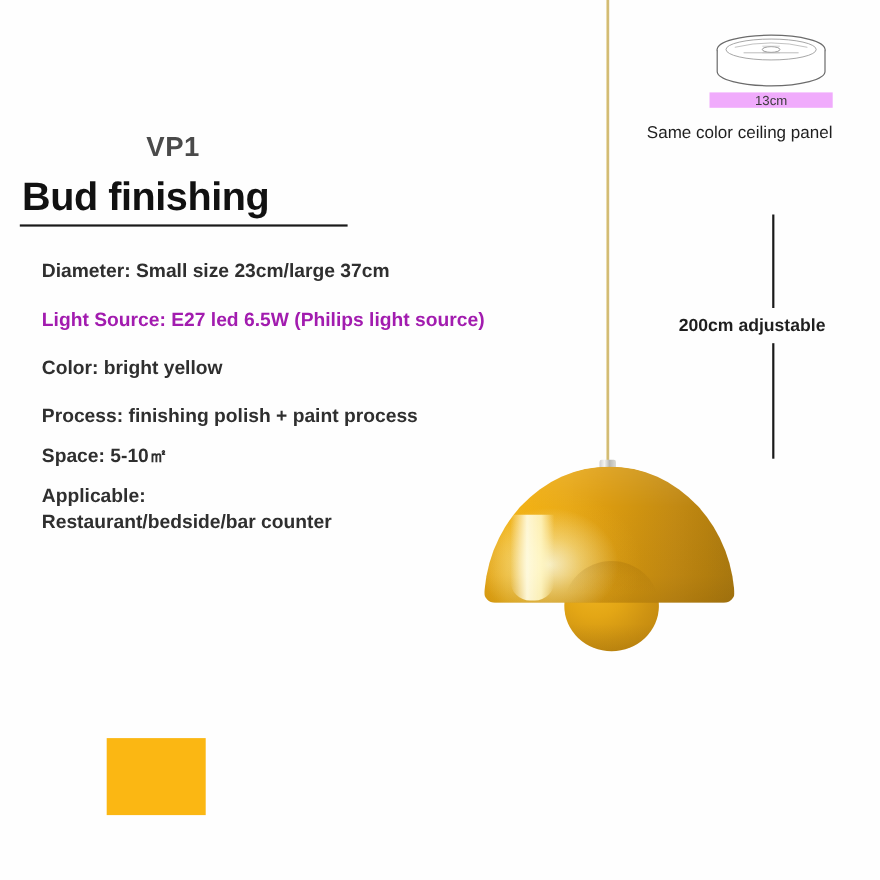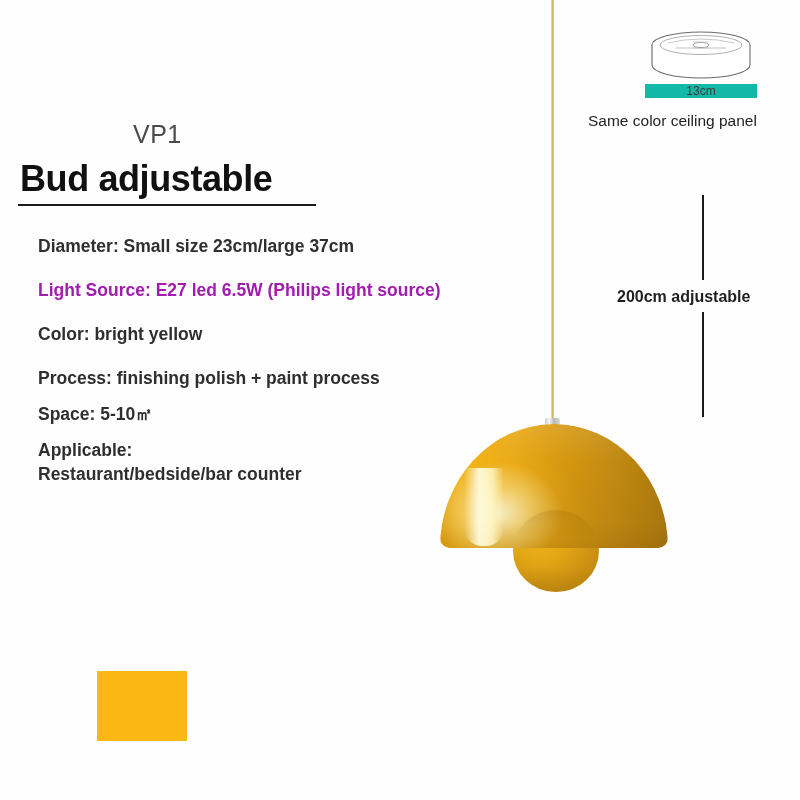--- a/index.html
+++ b/index.html
@@ -18,21 +18,21 @@
     background: #fefefe;
     overflow: hidden;
   }
 
   
   .model-name {
     position: absolute;
     left: 133px;
     top: 120px;
     font-size: 25px;
-    font-weight: 400;
+    font-weight: 700;
     color: #4a4a4a;
     letter-spacing: 0.5px;
   }
   .product-title {
     position: absolute;
     left: 20px;
     top: 158px;
     font-size: 36px;
     font-weight: 700;
     color: #111111;
@@ -203,21 +203,21 @@
     height: 16px;
   }
   .dim-13-label {
     position: absolute;
     left: 0;
     top: 0;
     width: 112px;
     text-align: center;
     font-size: 12px;
     color: #3a3a3a;
-    background: #14b8a6;
+    background: #f0abfc;
     line-height: 14px;
   }
 
   
   .measure-line-top {
     position: absolute;
     left: 702px;
     top: 195px;
     width: 1.6px;
     height: 85px;
@@ -244,21 +244,21 @@
     text-align: center;
   }
 </style>
 </head>
 <body>
 
 <div id="page">
 
   <div class="model-name">VP1</div>
 
-  <div class="product-title">Bud adjustable</div>
+  <div class="product-title">Bud finishing</div>
 
   <div class="title-rule"></div>
 
   <div class="spec-list">
     <div class="spec-line">Diameter: Small size 23cm/large 37cm</div>
     <div class="spec-line muted">Light Source: E27 led 6.5W (Philips light source)</div>
     <div class="spec-line">Color: bright yellow</div>
     <div class="spec-line tight">Process: finishing polish + paint process</div>
     <div class="spec-line tight">Space: 5-10㎡</div>
     <div class="spec-line block">Applicable:

